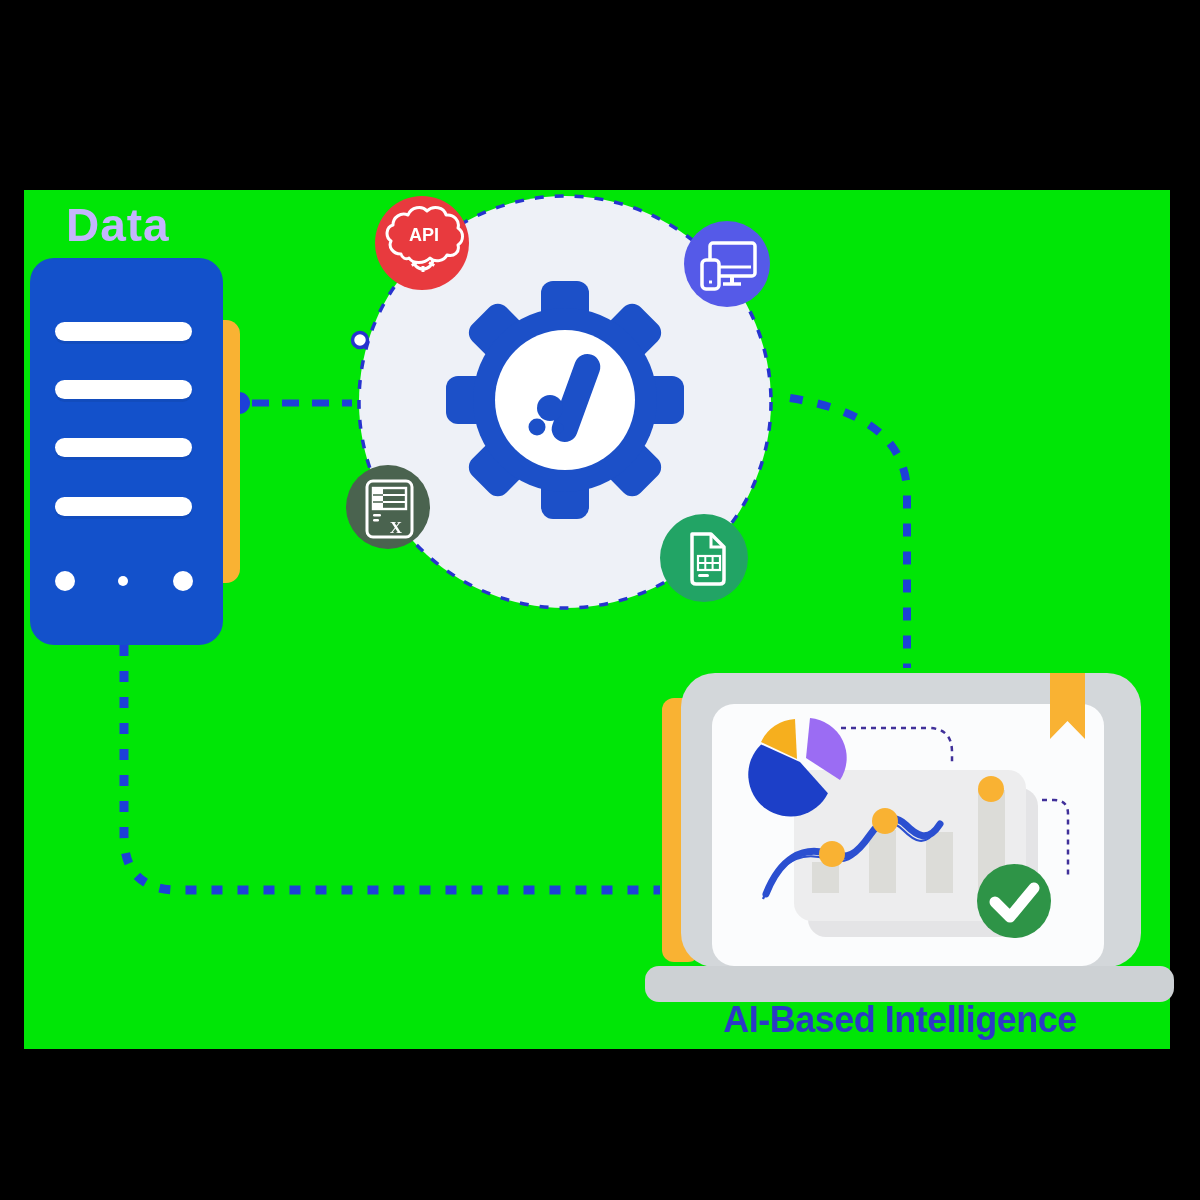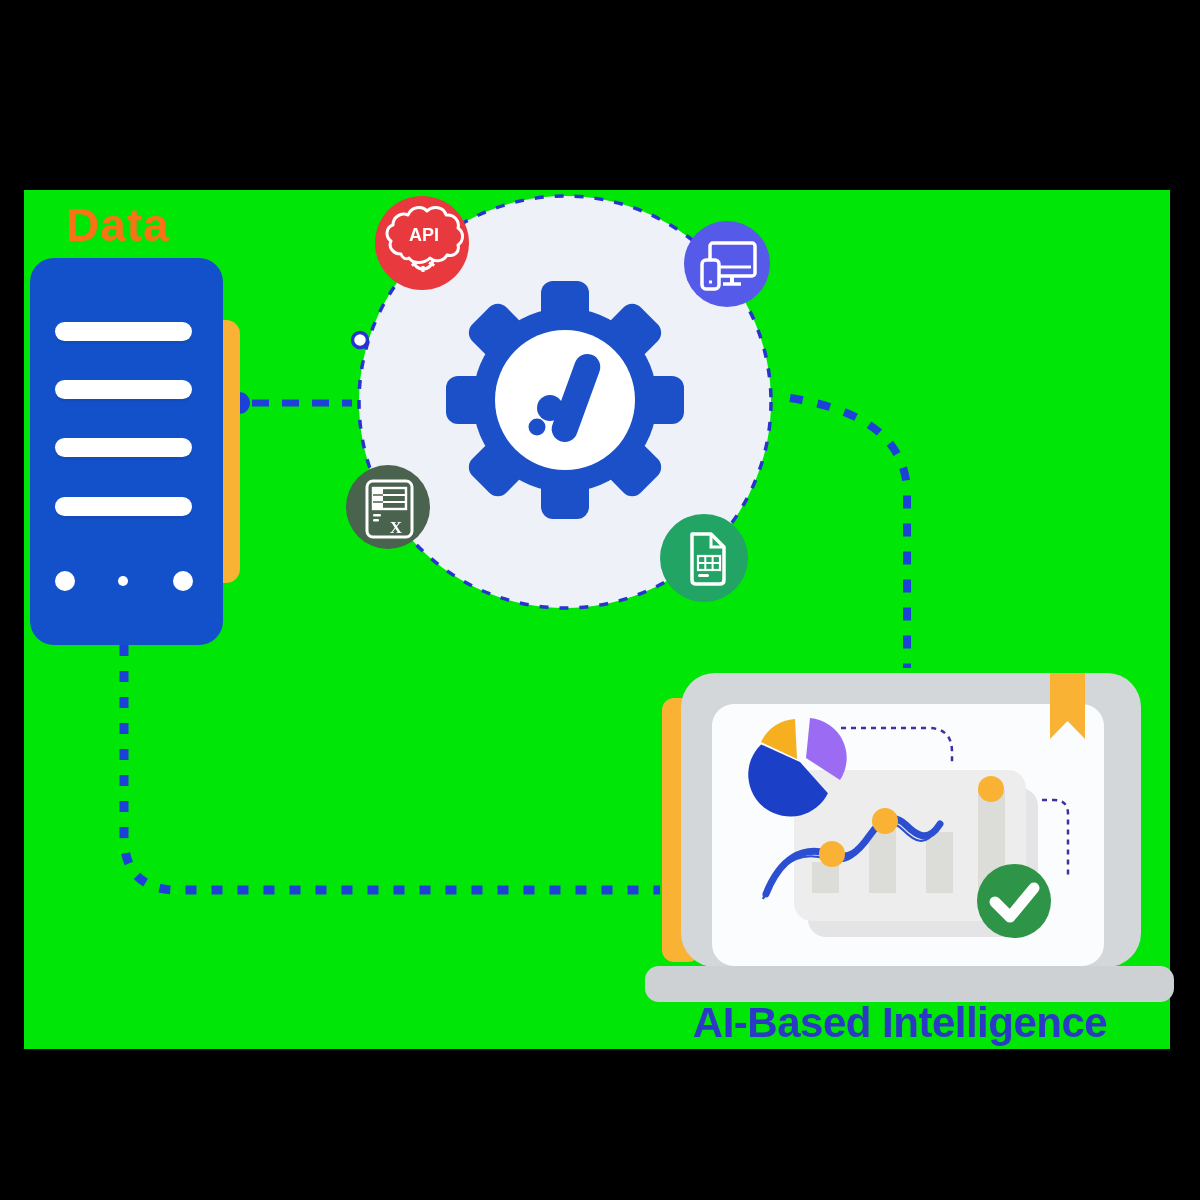--- a/index.html
+++ b/index.html
@@ -3,23 +3,23 @@
 <meta charset="utf-8">
 <style>
   html,body{margin:0;padding:0;background:#000;}
   .stage{position:relative;width:1200px;height:1200px;background:#000;overflow:hidden;
          font-family:"Liberation Sans",sans-serif;}
   .canvas-green{position:absolute;left:24px;top:190px;width:1146px;height:859px;background:#00E606;}
   .abs{position:absolute;}
   svg{display:block;}
 
   
-  .lbl{position:absolute;font-weight:bold;color:#f97316;}
+  .lbl{position:absolute;font-weight:bold;color:#c4b5fd;}
   .lbl-data{left:66px;top:198px;font-size:46px;letter-spacing:1px;}
-  .lbl-ai{left:600px;top:999px;width:600px;text-align:center;font-size:42px;color:#2B3AC6;letter-spacing:-0.5px;}
+  .lbl-ai{left:600px;top:999px;width:600px;text-align:center;font-size:36px;color:#2B3AC6;letter-spacing:-0.5px;}
 
   
   .server-accent{position:absolute;left:205px;top:320px;width:35px;height:263px;background:#F9B233;
                  border-radius:0 14px 14px 0;}
   .server{position:absolute;left:30px;top:258px;width:193px;height:387px;background:#1351CB;border-radius:24px;}
   .srv-bar{position:absolute;left:25px;width:137px;height:19px;background:#fff;border-radius:10px;
            box-shadow:0 3px 0 rgba(20,40,90,0.12);}
   .srv-dot{position:absolute;background:#fff;border-radius:50%;}
 </style>
 </head>

